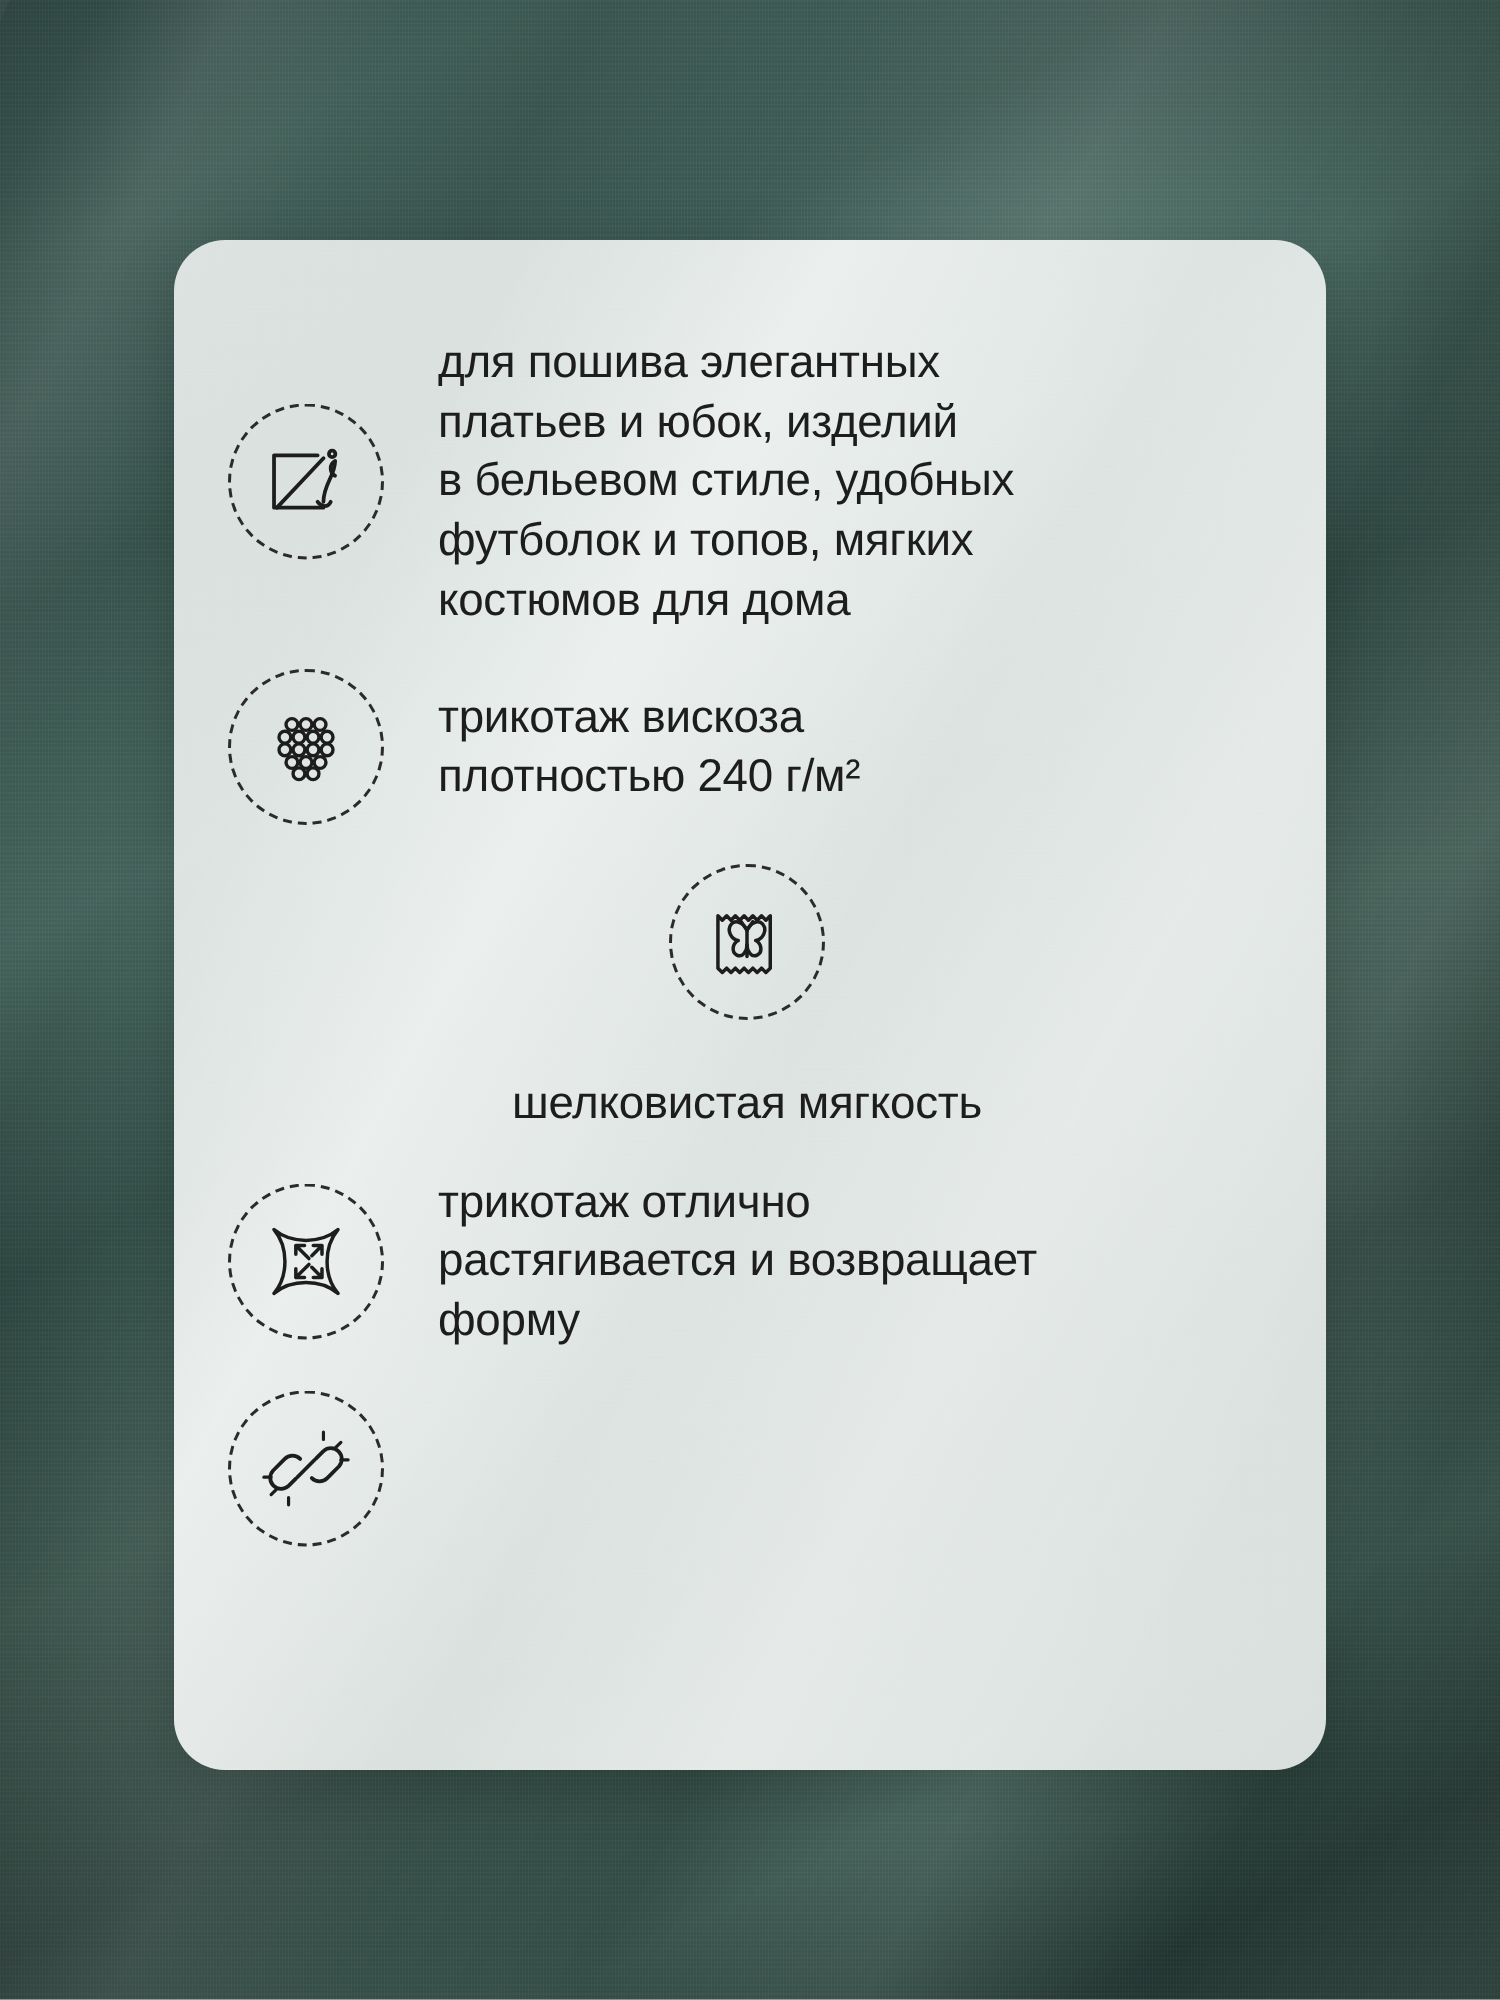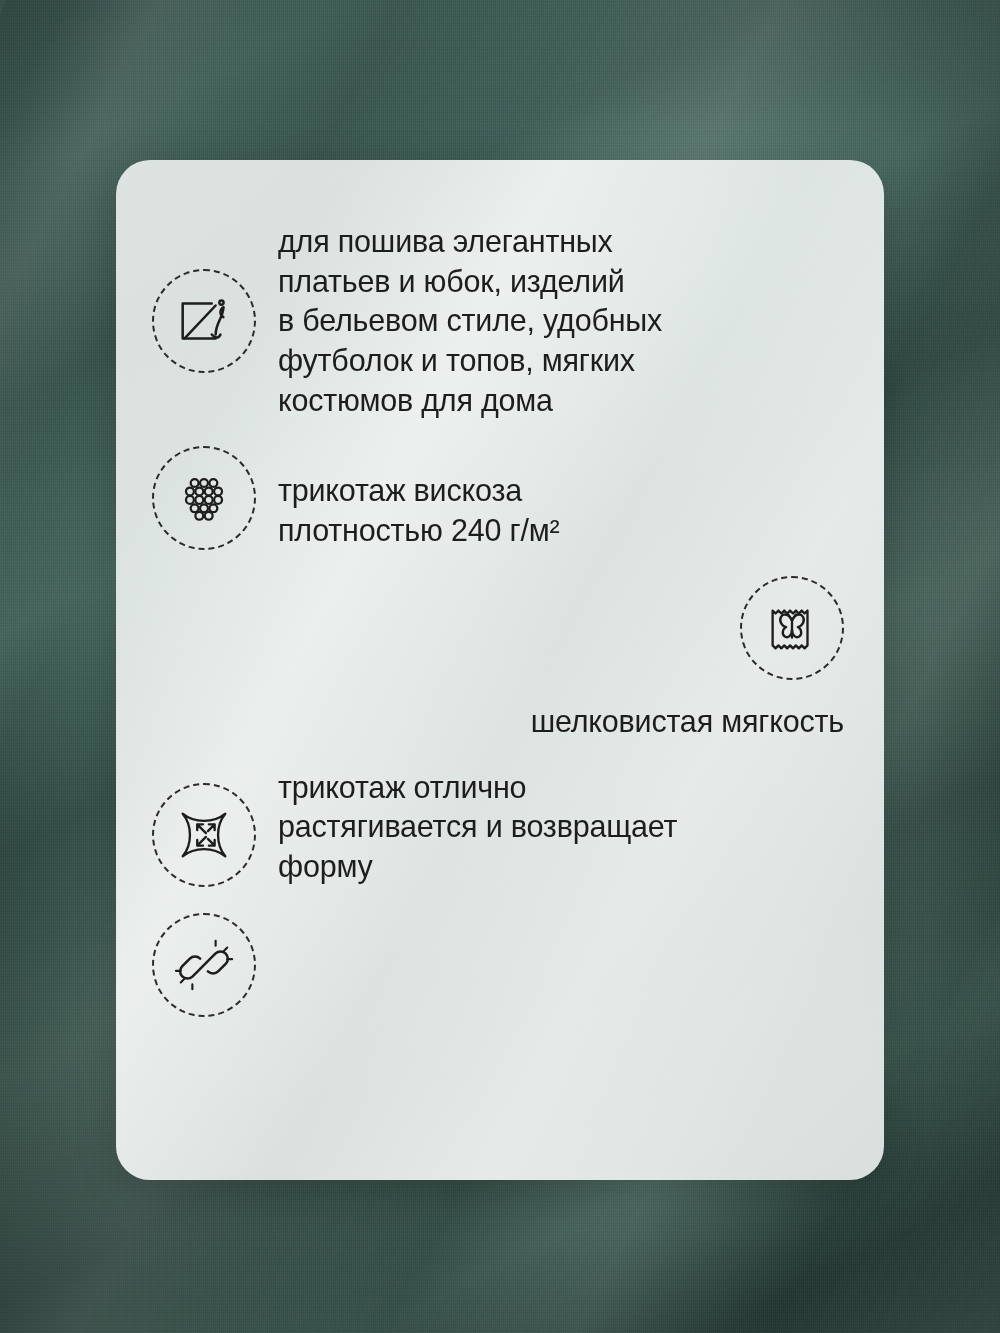--- a/index.html
+++ b/index.html
@@ -97,23 +97,23 @@
   #list {
     position: relative;
     z-index: 2;
     padding: 52px 40px 40px 36px;
     box-sizing: border-box;
   }
 
   .row {
     display: flex;
     align-items: center;
-    gap: 22px;
-  }
-  .row + .row { margin-top: 26px; align-items: flex-end; }
+    gap: 36px;
+  }
+  .row + .row { margin-top: 26px; }
 
   .badge {
     flex: 0 0 auto;
     width: 104px;
     height: 104px;
     border-radius: 50%;
     border: 2px dashed #2b2b2b;
     display: flex;
     align-items: center;
     justify-content: center;

